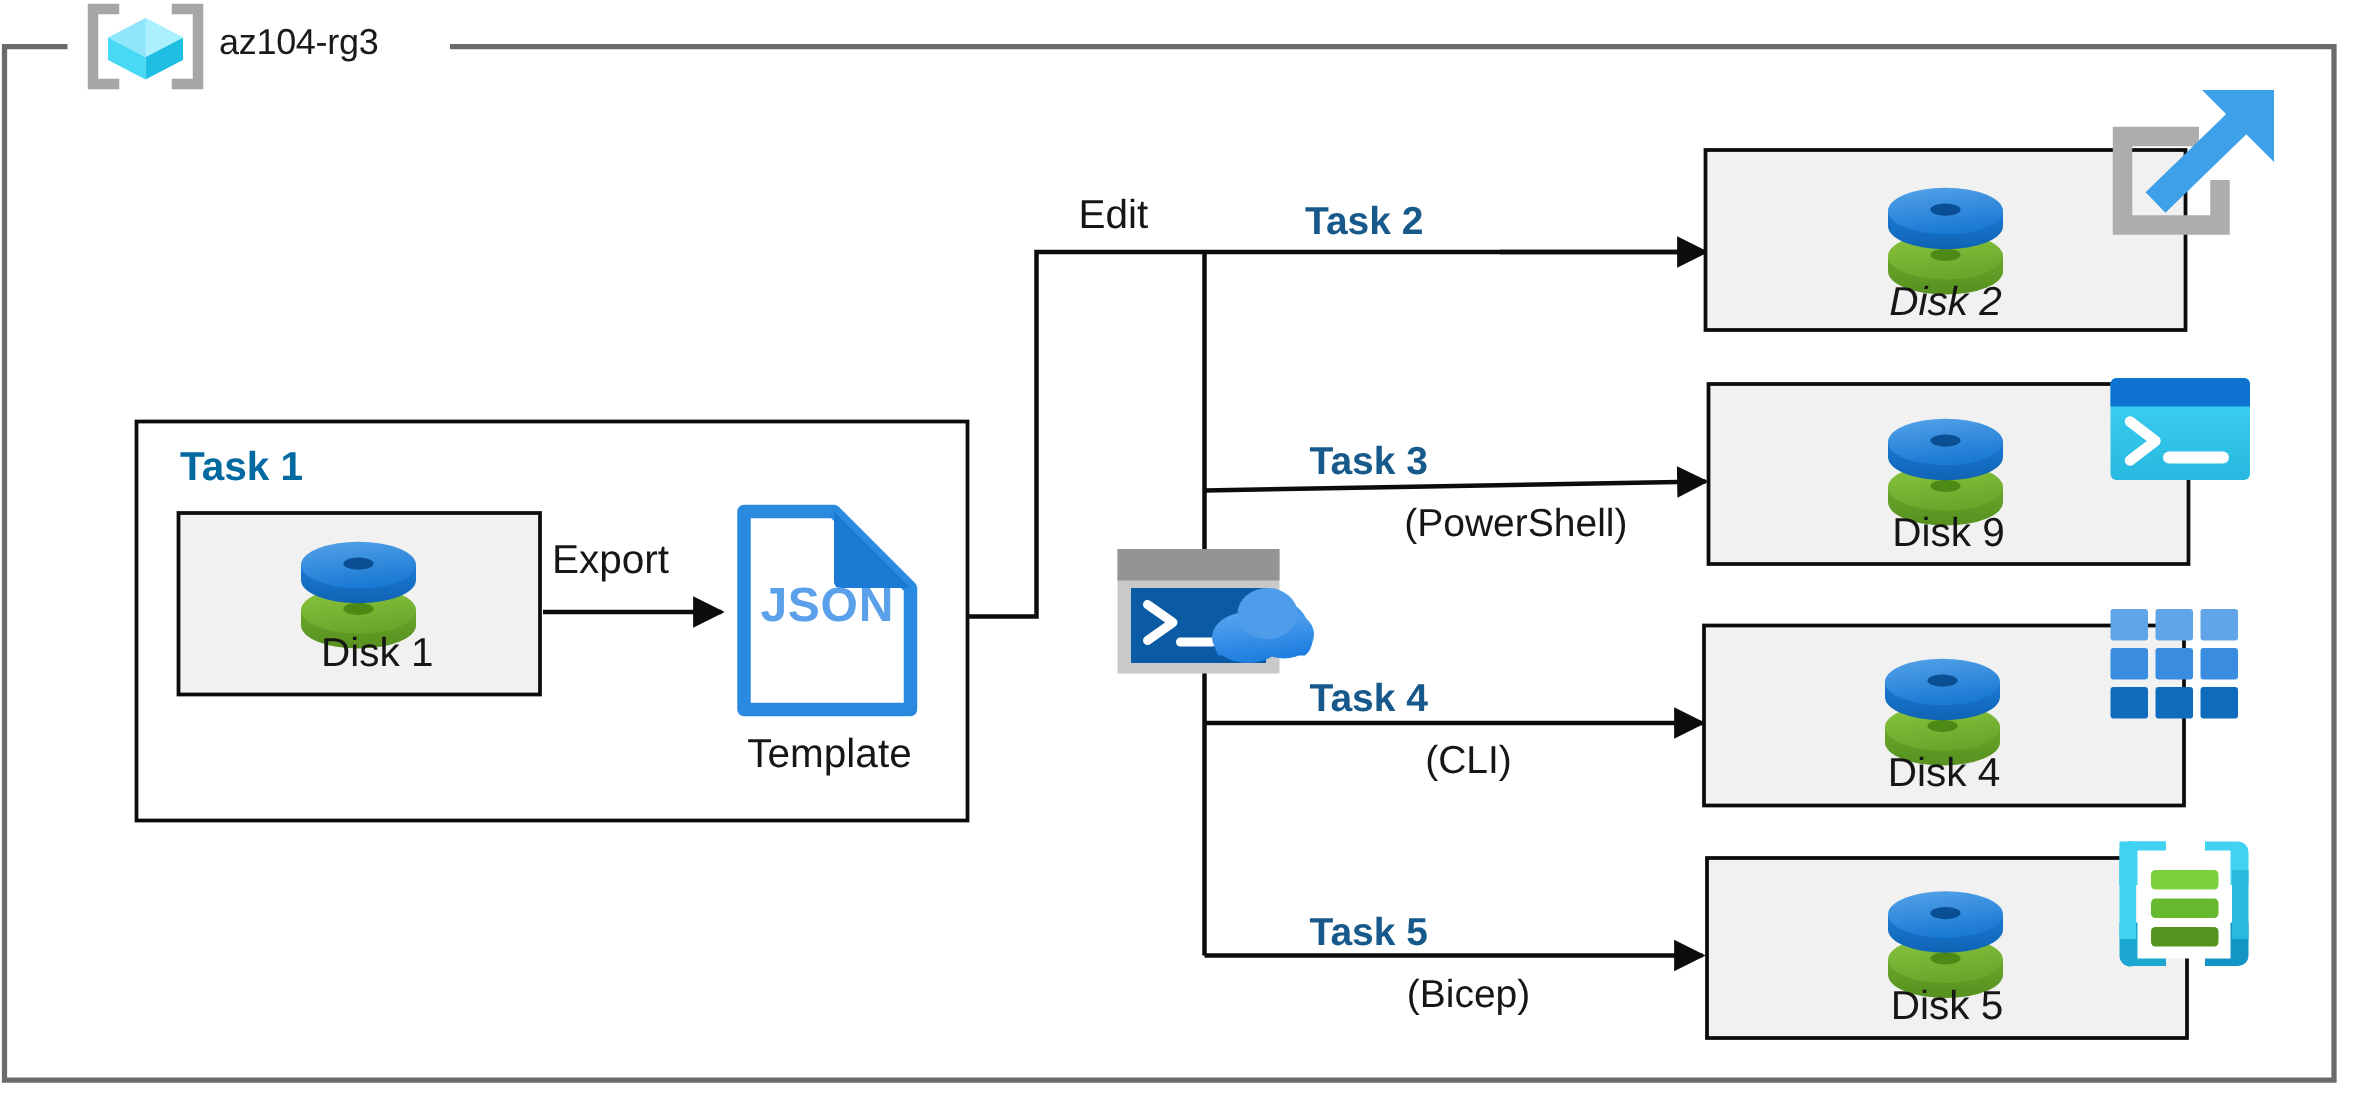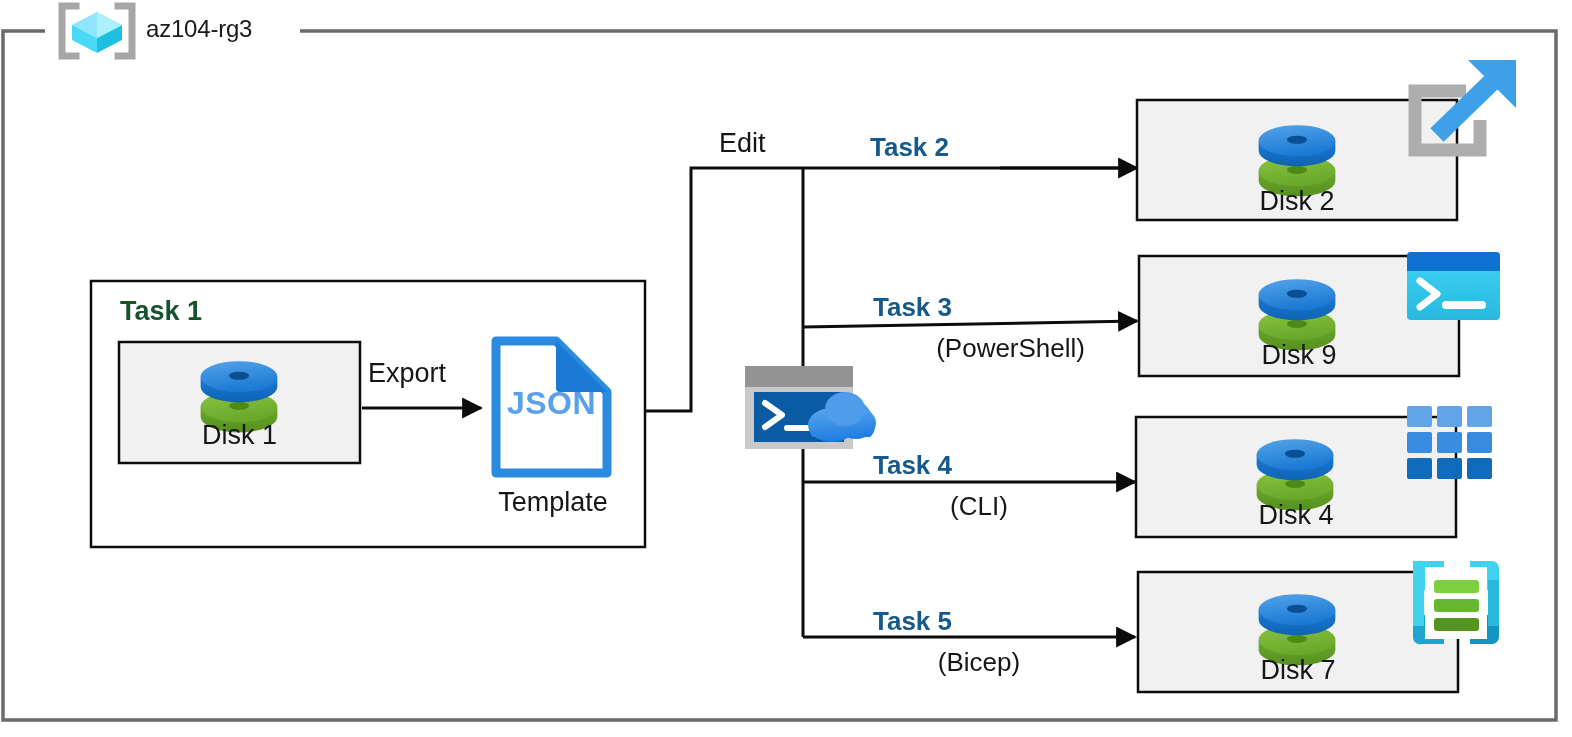--- a/index.html
+++ b/index.html
@@ -55,21 +55,21 @@
   }
   .edge-label {
     font-size: 27px;
     color: #161616;
     white-space: nowrap;
   }
   .task1-heading {
     left: 120px; top: 296px;
     font-size: 27px;
     font-weight: bold;
-    color: #14532d;
+    color: #0369a1;
     white-space: nowrap;
   }
   .template-caption {
     left: 478px; top: 487px;
     width: 150px;
     font-size: 27px;
     color: #161616;
     text-align: center;
   }
 </style>
@@ -243,39 +243,39 @@
       <rect x="1434" y="580" width="45" height="13" rx="3" fill="#7dd13f"></rect>
       <rect x="1434" y="599" width="45" height="13" rx="3" fill="#66b82e"></rect>
       <rect x="1434" y="618" width="45" height="13" rx="3" fill="#55941f"></rect>
     </g>
   </svg>
 
   <div class="abs rg-title">az104-rg3</div>
 
   <div class="abs task1-heading">Task 1</div>
 
-  <div class="abs box-caption" style="left:119px; top:420px; width:241px;">Disk 1</div>
+  <div class="abs box-caption" style="left:119px; top:420px; width:241px;padding-left:12px;">Disk 1</div>
 
   <div class="abs edge-label" style="left:368px; top:358px;">Export</div>
 
   <div class="abs" style="left:496px; top:385px; width:111px; text-align:center;
        font-size:32px; font-weight:bold; color:#5aa0ea; letter-spacing:0.5px;">JSON</div>
 
   <div class="abs template-caption">Template</div>
 
   <div class="abs edge-label" style="left:719px; top:128px;">Edit</div>
 
   <div class="abs task-label-bold" style="left:870px; top:132px; width:212px;">Task 2</div>
-  <div class="abs box-caption" style="left:1137px; top:186px; width:320px;">Disk 2</div>
+  <div class="abs box-caption" style="left:1137px; top:186px; width:320px;font-style:italic;">Disk 2</div>
 
   <div class="abs task-label-bold" style="left:873px; top:292px; width:212px;">Task 3</div>
   <div class="abs task-sub" style="left:873px; top:333px; width:212px;text-align:right;">(PowerShell)</div>
   <div class="abs box-caption" style="left:1139px; top:340px; width:320px;">Disk 9</div>
 
   <div class="abs task-label-bold" style="left:873px; top:450px; width:212px;">Task 4</div>
   <div class="abs task-sub" style="left:873px; top:491px; width:212px;">(CLI)</div>
   <div class="abs box-caption" style="left:1136px; top:500px; width:320px;">Disk 4</div>
 
   <div class="abs task-label-bold" style="left:873px; top:606px; width:212px;">Task 5</div>
   <div class="abs task-sub" style="left:873px; top:647px; width:212px;">(Bicep)</div>
-  <div class="abs box-caption" style="left:1138px; top:655px; width:320px;">Disk 7</div>
+  <div class="abs box-caption" style="left:1138px; top:655px; width:320px;">Disk 5</div>
 
 </div>
 
 </body></html>

